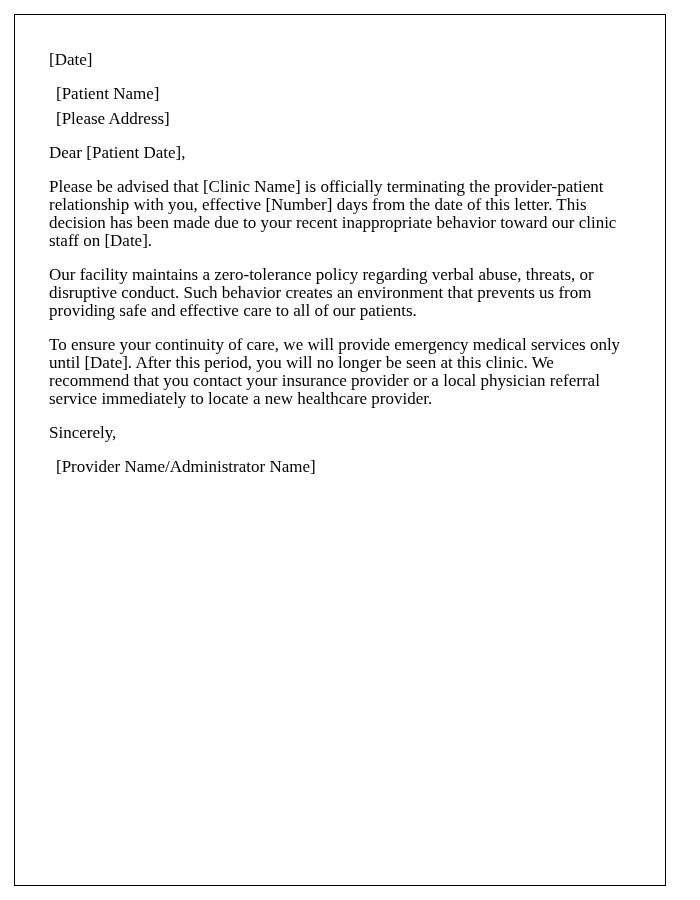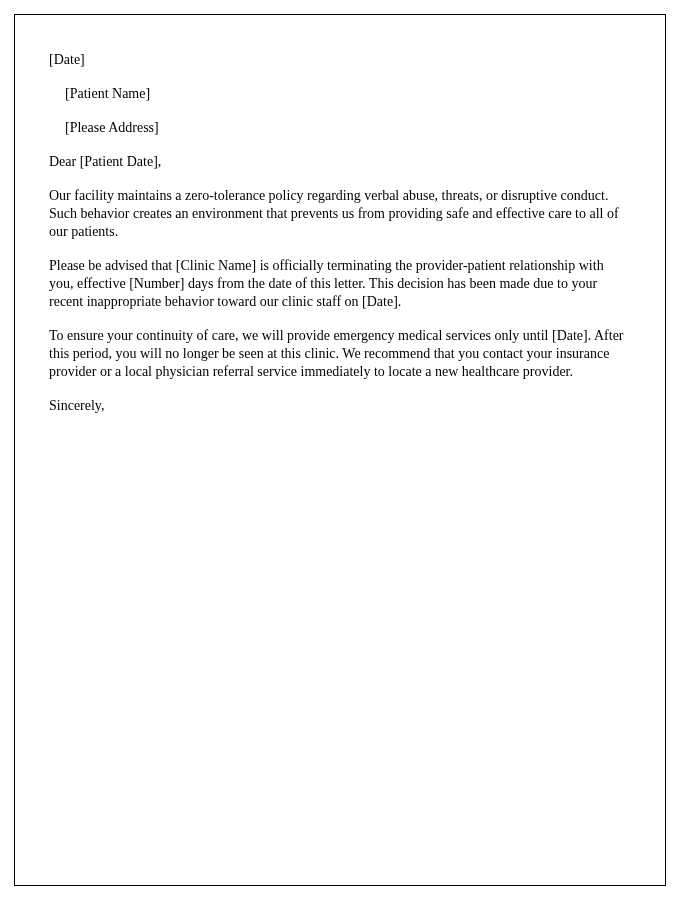--- a/index.html
+++ b/index.html
@@ -15,51 +15,52 @@
     left: 14px;
     top: 14px;
     width: 652px;
     height: 872px;
     background: #ffffff;
     border: 1px solid #000000;
     padding: 36px 34px;
     overflow: hidden;
   }
   .letter {
-    font-size: 14px;
+    font-size: 17px;
     line-height: 18px;
   }
   .block { margin-bottom: 16px; }
-  .line { margin: 16px; }
+  .line { margin: 7px; }
   .para {
     margin-bottom: 16px;
     max-width: 592px;
   }
 </style>
 </head>
 <body>
 
 <div class="page">
   <div class="letter">
 
     <div class="block">[Date]</div>
 
     <div class="block">
       <p class="line">[Patient Name]</p>
       <p class="line">[Please Address]</p>
     </div>
 
     <p class="para">Dear [Patient Date],</p>
 
+    <p class="para">Please be advised that [Clinic Name] is officially terminating the provider-patient relationship with you, effective [Number] days from the date of this letter. This decision has been made due to your recent inappropriate behavior toward our clinic staff on [Date].</p>
+
     <p class="para">Our facility maintains a zero-tolerance policy regarding verbal abuse, threats, or disruptive conduct. Such behavior creates an environment that prevents us from providing safe and effective care to all of our patients.</p>
-
-    <p class="para">Please be advised that [Clinic Name] is officially terminating the provider-patient relationship with you, effective [Number] days from the date of this letter. This decision has been made due to your recent inappropriate behavior toward our clinic staff on [Date].</p>
 
     <p class="para">To ensure your continuity of care, we will provide emergency medical services only until [Date]. After this period, you will no longer be seen at this clinic. We recommend that you contact your insurance provider or a local physician referral service immediately to locate a new healthcare provider.</p>
 
 
     <p class="para">Sincerely,</p>
 
     <div class="block">
+      <p class="line">[Provider Name/Administrator Name]</p>
     </div>
 
   </div>
 </div>
 
 </body></html>

